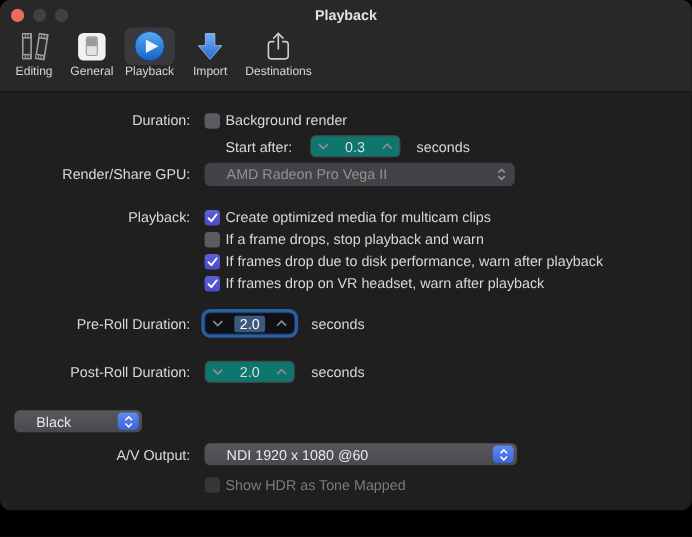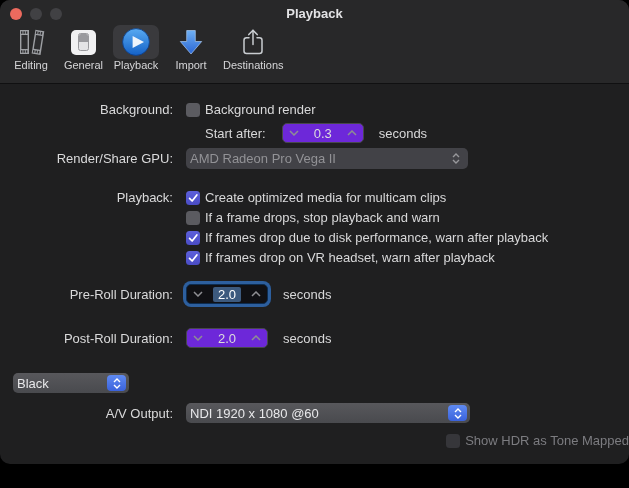--- a/index.html
+++ b/index.html
@@ -30,42 +30,42 @@
   .ctl{margin-left:13px;display:flex;align-items:center;}
 
   .r-start{margin-top:6px;}
   .r-gpu{margin-top:5px;}
   .r-pb1{margin-top:21px;}
   .pb-row{margin-bottom:5px;}
   .r-pre{margin-top:19px;}
   .r-post{margin-top:24px;}
   .r-pbg{margin-top:25px;}
   .r-avo{margin-top:10px;}
-  .r-hdr{margin-top:10px;justify-content:flex-end;}
+  .r-hdr{margin-top:10px;}
 
   
   .cb{width:14px;height:14px;border-radius:3.5px;background:#5b5b60;flex:none;display:flex;align-items:center;justify-content:center;}
   .cb.checked{background:linear-gradient(#5d60da,#4a4cc5);}
   .cb.disabled{background:#36363a;}
   .cb svg{display:none;}
   .cb.checked svg{display:block;}
   .cb-lab{margin-left:5px;}
   .dis-text{color:#7c7c80;}
 
   
-  .stepper{width:82px;height:20px;background:#6d28d9;border:1px solid #48484c;border-radius:5px;display:flex;align-items:center;justify-content:space-between;padding:0 6px;box-sizing:border-box;flex:none;}
+  .stepper{width:82px;height:20px;background:#0f766e;border:1px solid #48484c;border-radius:5px;display:flex;align-items:center;justify-content:space-between;padding:0 6px;box-sizing:border-box;flex:none;}
   .stepper .val{color:#dcdcdd;}
   .stepper.focused{background:#101014;border-color:#0d2c50;box-shadow:0 0 0 3px #2d5f9e;}
   .stepper.focused .val{background:#3d5a7e;padding:0 5px;border-radius:2px;color:#fff;}
   .unit{margin-left:15px;}
   .sa-label{margin-left:19px;}
   .sa-step{margin-left:16px;}
 
   
-  .popup{height:20px;border-radius:5px;background:linear-gradient(#58585c,#494a4e);display:flex;align-items:center;justify-content:space-between;box-sizing:border-box;padding:0 3px 0 4px;color:#e8e8ea;flex:none;}
+  .popup{height:20px;border-radius:5px;background:linear-gradient(#58585c,#494a4e);display:flex;align-items:center;justify-content:space-between;box-sizing:border-box;padding:0 3px 0 20px;color:#e8e8ea;flex:none;}
   .popup .cap{width:19px;height:16px;border-radius:4px;background:linear-gradient(#5f8af2,#3a62dc);display:flex;flex-direction:column;align-items:center;justify-content:center;gap:1px;flex:none;}
   .popup.disabled{background:#424247;color:#929296;}
   .popup.disabled .cap{background:none;}
   .w-gpu{width:282px;height:21px;}
   .w-pbg{width:116px;}
   .w-avo{width:284px;}
 </style>
 </head>
 <body>
 
@@ -161,21 +161,21 @@
         </div>
         <span class="tb-label">Destinations</span>
       </div>
 
     </div>
   </div>
 
   <div class="content">
 
     <div class="row">
-      <span class="lab">Background:</span>
+      <span class="lab">Duration:</span>
       <div class="ctl">
         <div class="cb">
           
         </div>
         <span class="cb-lab">Background render</span>
       </div>
     </div>
 
     <div class="row r-start">
       <span class="lab"></span>

